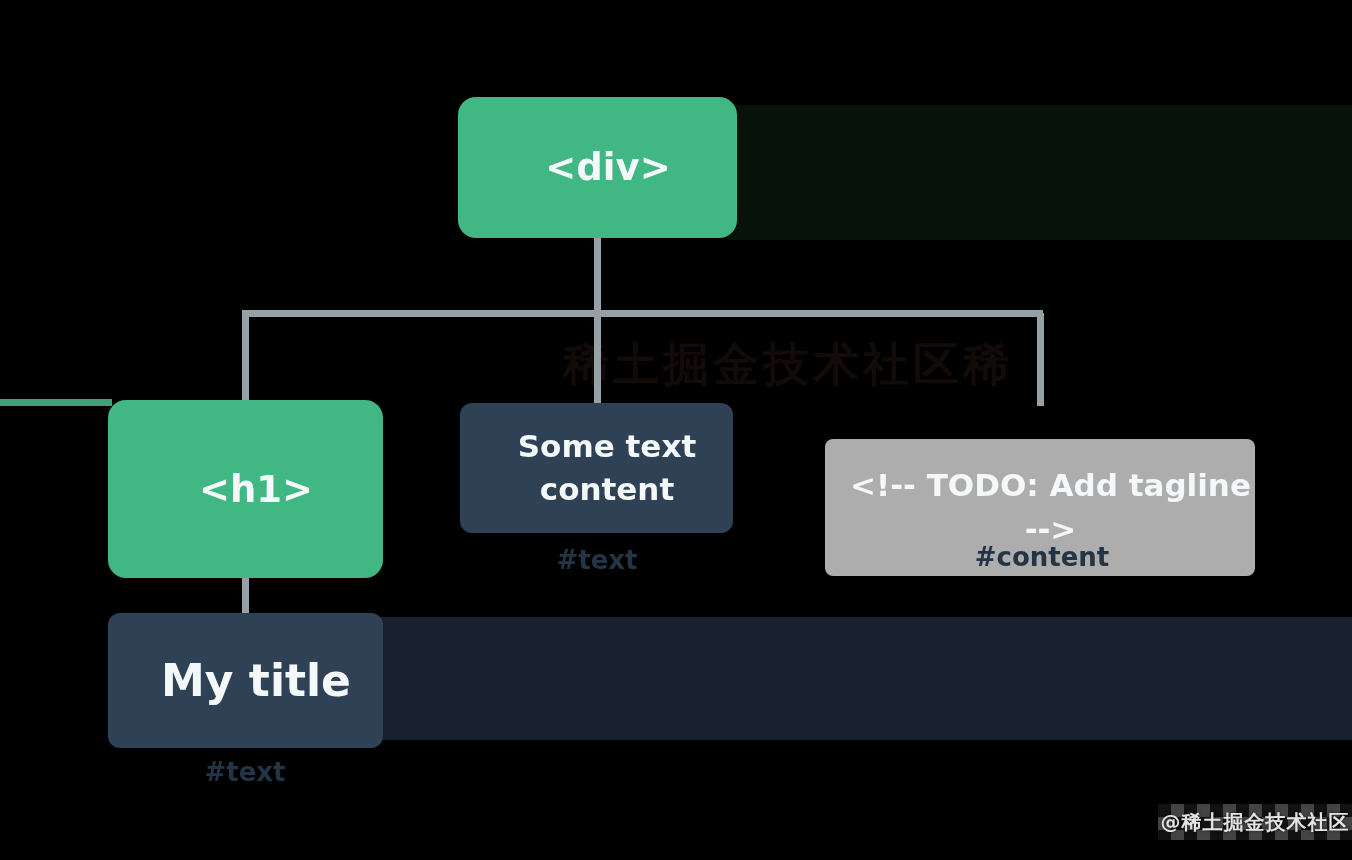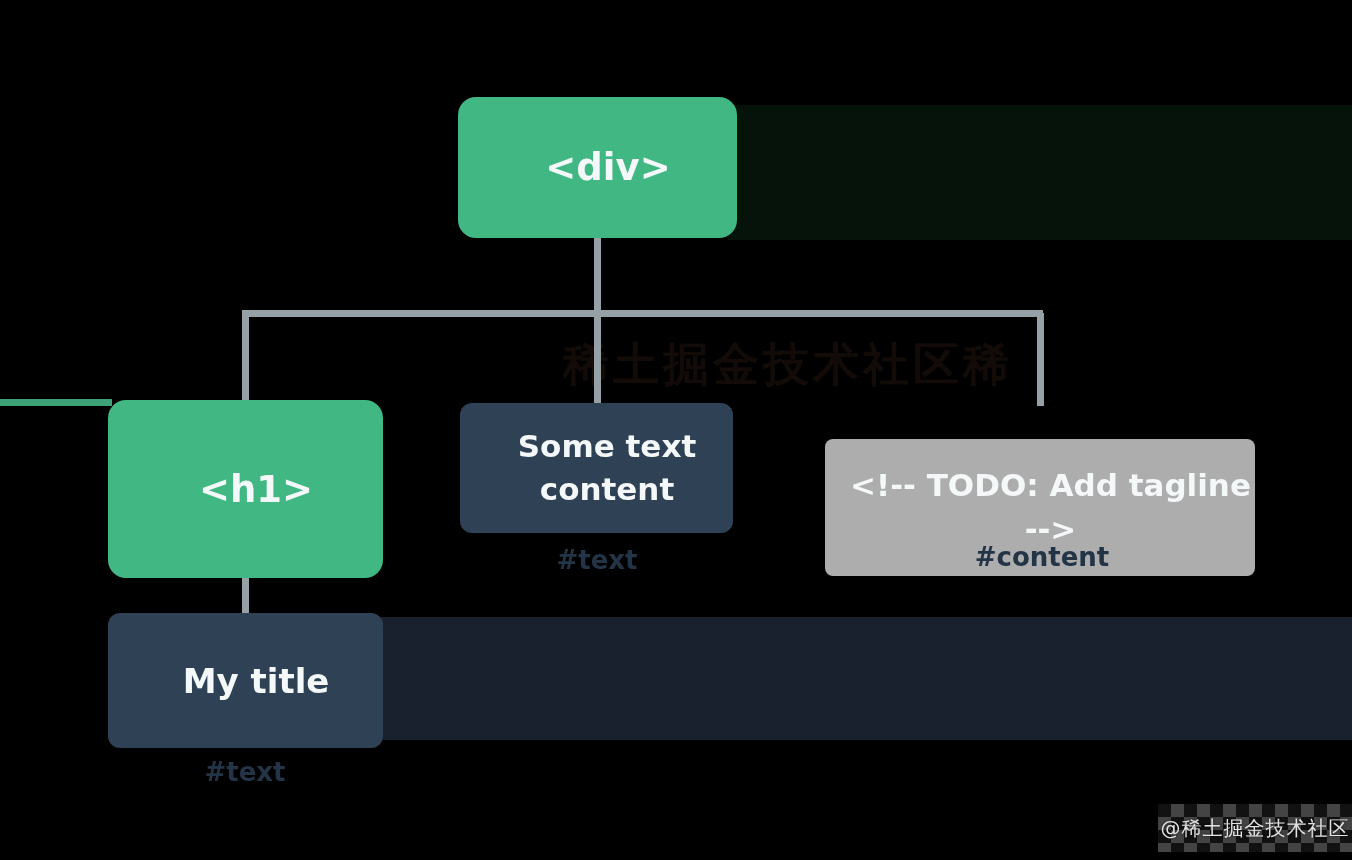--- a/index.html
+++ b/index.html
@@ -44,38 +44,38 @@
     color: #f4f8f9; text-align: center; font-weight: 600; padding-left: 21px;
   }
   .node-element { background: #41b883; border-radius: 18px; }
   .node-textnode { background: #2f4255; border-radius: 12px; }
   .node-comment  { background: #adadad; border-radius: 8px; }
 
   .node-div      { left: 458px; top: 97px;  width: 279px; height: 141px; font-size: 37px; }
   .node-h1       { left: 108px; top: 400px; width: 275px; height: 178px; font-size: 37px; }
   .node-text     { left: 460px; top: 403px; width: 273px; height: 130px; font-size: 31px; line-height: 1.4; }
   .node-cmt      { left: 825px; top: 403px; width: 430px; height: 137px; font-size: 31px; line-height: 1.4; margin-top: 36px; }
-  .node-title    { left: 108px; top: 613px; width: 275px; height: 135px; font-size: 34px; }
+  .node-title    { left: 108px; top: 613px; width: 275px; height: 135px; font-size: 44px; }
 
   
   .caption {
     position: absolute; z-index: 3; color: #233447; font-size: 26px; font-weight: 600;
     text-align: right; transform: translateX(-50%); white-space: nowrap;
   }
   .cap-text    { left: 597px;  top: 545px; }
   .cap-comment { left: 1042px; top: 542px; }
   .cap-title   { left: 245px;  top: 757px; }
 
   
   .watermark {
-    position: absolute; left: 1158px; top: 804px; width: 194px; height: 48px;
+    position: absolute; left: 1158px; top: 804px; width: 194px; height: 36px;
     z-index: 4; display: flex; align-items: center; justify-content: center;
     background: conic-gradient(rgba(150,150,150,.45) 90deg, rgba(70,70,70,.25) 90deg 180deg,
                 rgba(150,150,150,.45) 180deg 270deg, rgba(70,70,70,.25) 270deg) 0 0 / 26px 26px;
-    color: #e3e3e3; font-size: 20px; font-weight: 400; letter-spacing: 1px;
+    color: #e3e3e3; font-size: 20px; font-weight: 700; letter-spacing: 1px;
     text-shadow: 0 0 3px rgba(0,0,0,.6);
   }
 </style>
 </head>
 <body>
 
 <div id="stage">
 
   <div class="band-top-right"></div>
   <div class="band-mid-navy"></div>

